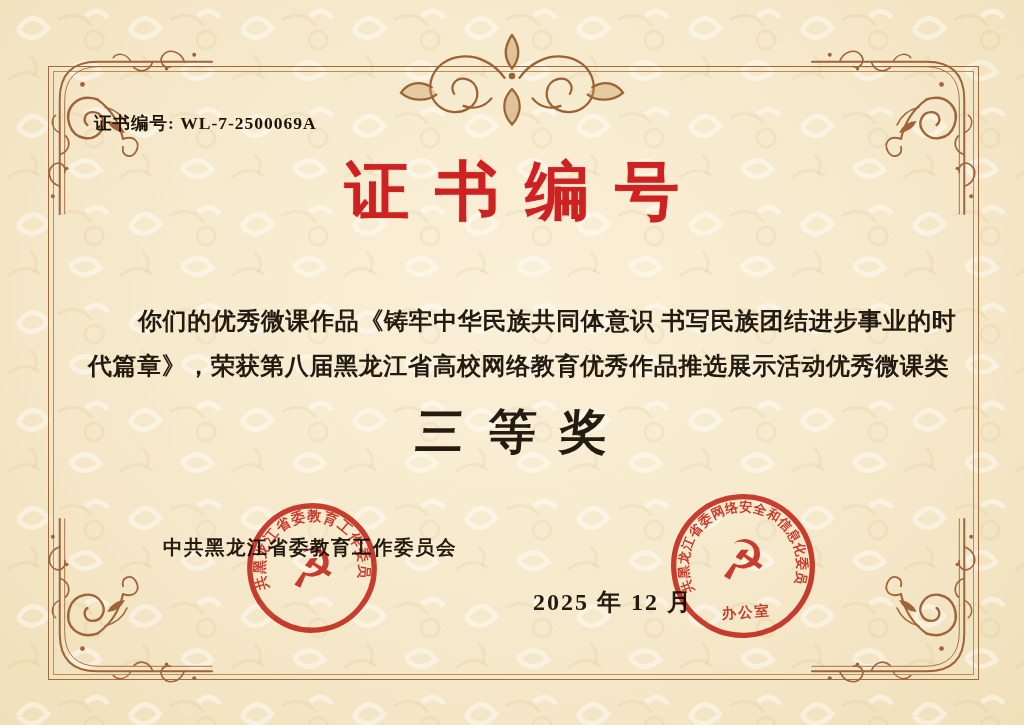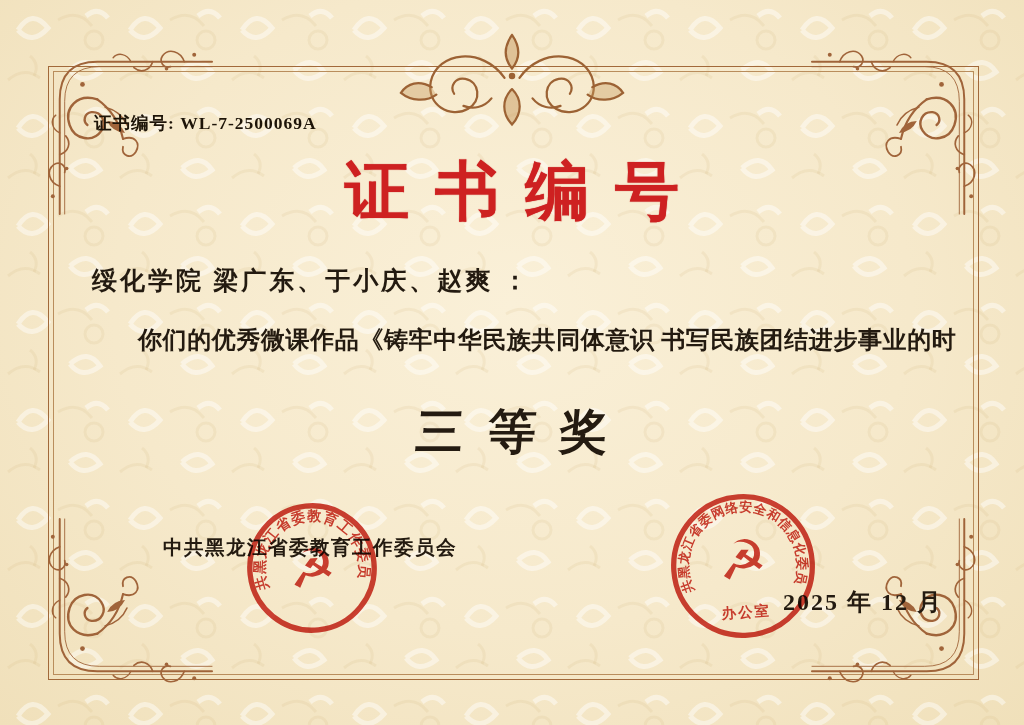--- a/index.html
+++ b/index.html
@@ -25,32 +25,32 @@
   .corner.br{right:36px;bottom:30px;transform:scale(-1,-1);}
   .crest{position:absolute;left:397px;top:20px;width:230px;height:112px;z-index:3;}
 
   .cert-number{position:absolute;left:94px;top:111px;z-index:4;
     font-size:17.5px;font-weight:bold;letter-spacing:1px;color:#1d1408;}
   .title{position:absolute;left:0;top:148px;width:1024px;text-align:center;z-index:4;
     font-size:64px;font-weight:900;color:#ce2121;letter-spacing:26px;text-indent:26px;
     text-shadow:0 0 1px #c02020;}
   .recipient{position:absolute;left:92px;top:264px;z-index:4;
     font-size:25px;font-weight:600;letter-spacing:3px;white-space:nowrap;}
-  .body-text{position:absolute;left:88px;top:318px;width:860px;z-index:4;
+  .body-text{position:absolute;left:88px;top:299px;width:860px;z-index:4;
     font-size:24px;font-weight:600;line-height:45px;letter-spacing:0.6px;text-align:center;}
   .body-line1{padding-left:50px;white-space:nowrap;}
   .body-line2{white-space:nowrap;}
   .award{position:absolute;left:0;top:400px;width:1024px;text-align:center;z-index:4;
     font-size:48px;font-weight:900;letter-spacing:24px;text-indent:24px;
     transform:skewX(-5deg);color:#241b11;}
   .issuer-left{position:absolute;left:150px;top:534px;width:320px;text-align:center;z-index:4;
     font-size:19.5px;font-weight:bold;letter-spacing:1.5px;white-space:nowrap;}
   .issuer-right{position:absolute;left:533px;top:537px;width:410px;text-align:center;z-index:4;
     font-size:19.5px;font-weight:bold;letter-spacing:1.5px;white-space:nowrap;}
-  .date-line{position:absolute;left:533px;top:586px;width:410px;text-align:right;z-index:4;
+  .date-line{position:absolute;left:533px;top:586px;width:410px;text-align:left;z-index:4;
     font-size:24px;font-weight:600;letter-spacing:2px;}
 
   .seal{position:absolute;z-index:6;mix-blend-mode:multiply;opacity:0.88;}
   .seal-left{left:244px;top:500px;width:136px;height:136px;transform:rotate(-6deg);}
   .seal-right{left:666px;top:489px;width:154px;height:154px;transform:rotate(-4deg);}
   .seal text{font-family:"Liberation Serif","DejaVu Serif",serif;font-weight:bold;}
   .seal .emblem{font-family:"DejaVu Sans",sans-serif;font-weight:normal;}
 </style>
 </head>
 <body>
@@ -127,23 +127,23 @@
     </svg>
   <svg class="corner br">
       <use href="#corner-orn"></use>
     </svg>
   <svg class="crest">
       <use href="#crest-orn"></use>
     </svg>
 
   <div class="cert-number">证书编号: WL-7-2500069A</div>
   <div class="title">证书编号</div>
-  <div class="recipient">绥化学院 梁广东、于小庆、赵爽 ：</div>
   <div class="body-text">
     <div class="body-line1">你们的优秀微课作品《铸牢中华民族共同体意识 书写民族团结进步事业的时</div>
+    <div class="body-line2">代篇章》，荣获第八届黑龙江省高校网络教育优秀作品推选展示活动优秀微课类</div>
   </div>
   <div class="award">三等奖</div>
   <div class="issuer-left">中共黑龙江省委教育工作委员会</div>
   <div class="date-line">2025 年 12 月</div>
 
   <svg class="seal seal-left" viewBox="0 0 140 140">
     <defs>
         <path id="arcL" d="M23.9,86.8 A49,49 0 1 1 116.1,86.8" fill="none"></path>
       </defs>
     <circle cx="70" cy="70" r="64" fill="none" stroke="#c8271c" stroke-width="5.5"></circle>

